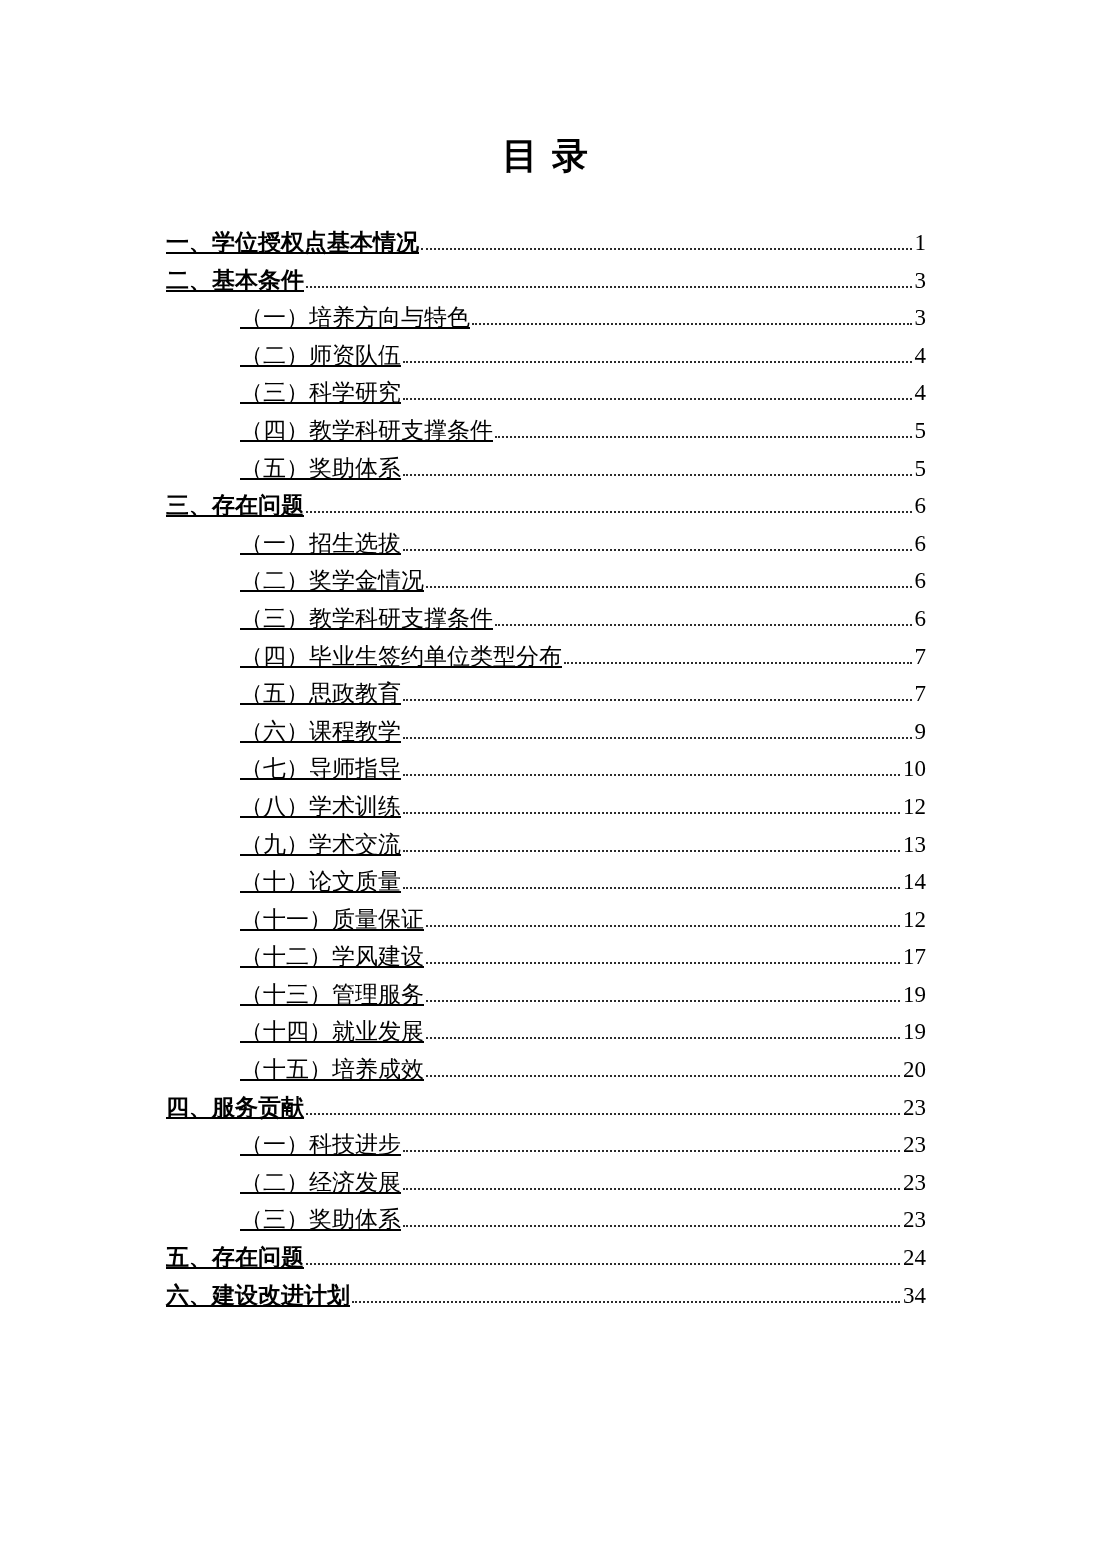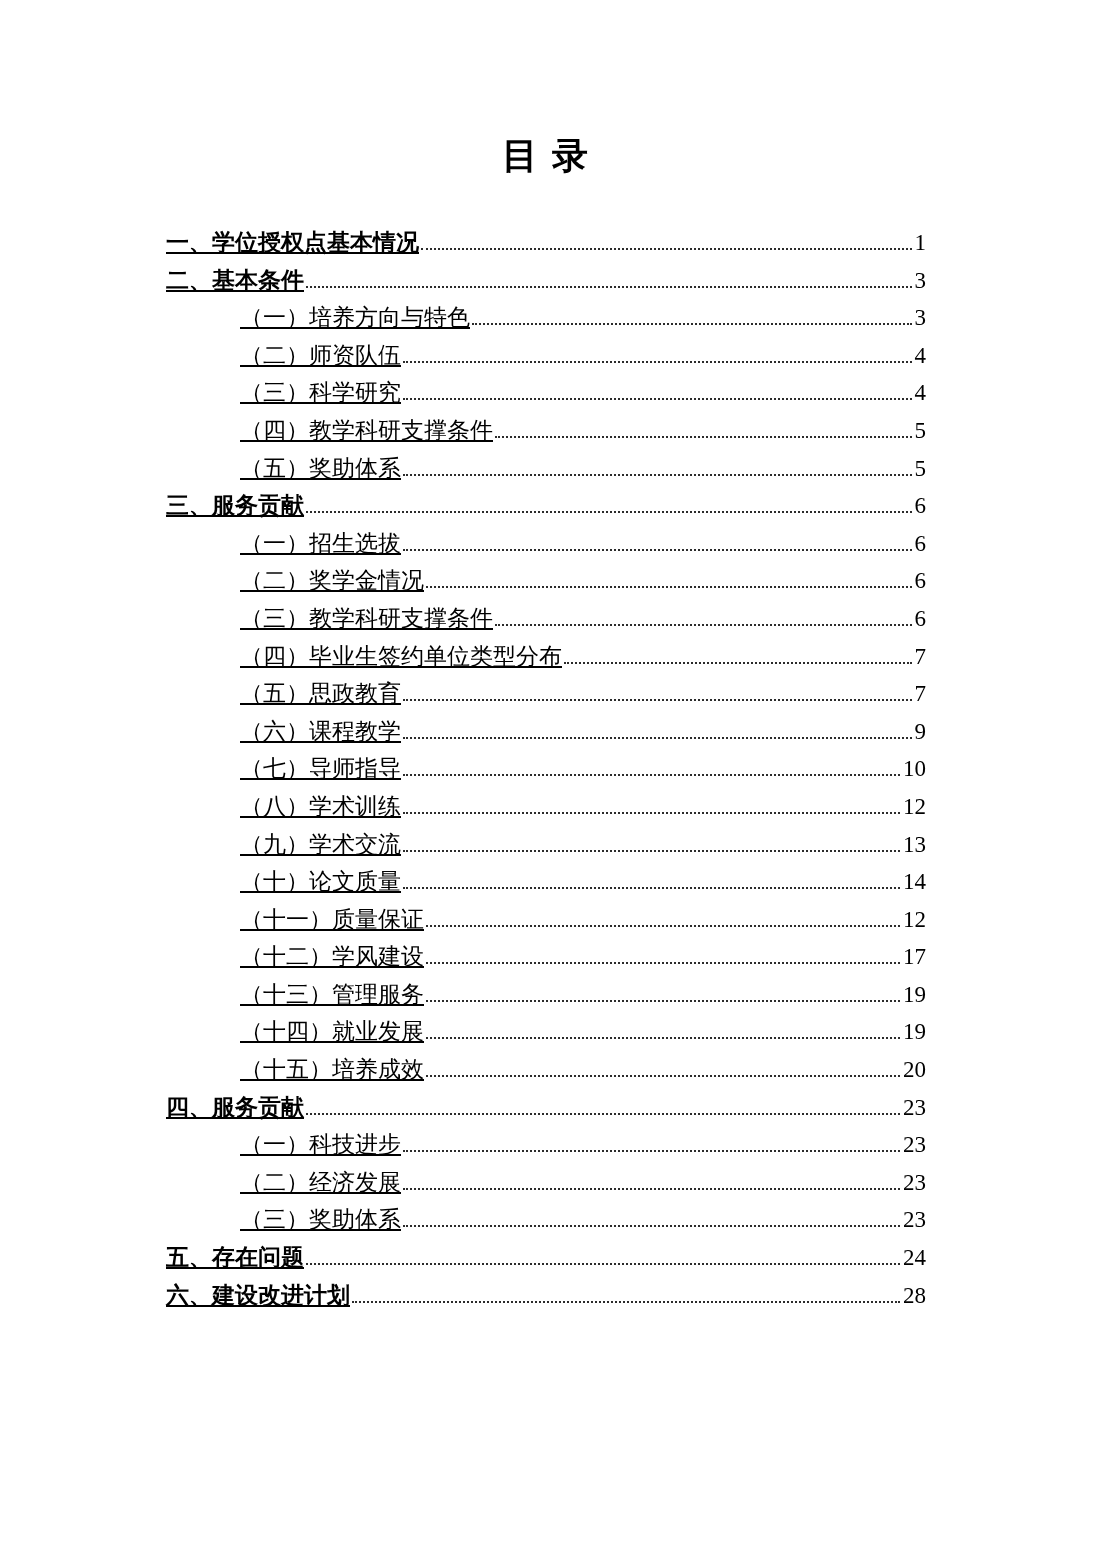--- a/index.html
+++ b/index.html
@@ -109,21 +109,21 @@
     <span class="pagenum">5</span>
   </div>
 
   <div class="row level-2">
     <span class="label">（五）奖助体系</span>
     <span class="leader"></span>
     <span class="pagenum">5</span>
   </div>
 
   <div class="row level-1">
-    <span class="label">三、服务贡献</span>
+    <span class="label">三、存在问题</span>
     <span class="leader"></span>
     <span class="pagenum">6</span>
   </div>
 
   <div class="row level-2">
     <span class="label">（一）招生选拔</span>
     <span class="leader"></span>
     <span class="pagenum">6</span>
   </div>
 
@@ -237,16 +237,16 @@
 
   <div class="row level-1">
     <span class="label">五、存在问题</span>
     <span class="leader"></span>
     <span class="pagenum">24</span>
   </div>
 
   <div class="row level-1">
     <span class="label">六、建设改进计划</span>
     <span class="leader"></span>
-    <span class="pagenum">28</span>
+    <span class="pagenum">34</span>
   </div>
 </div>
 </div>
 
 </body></html>

